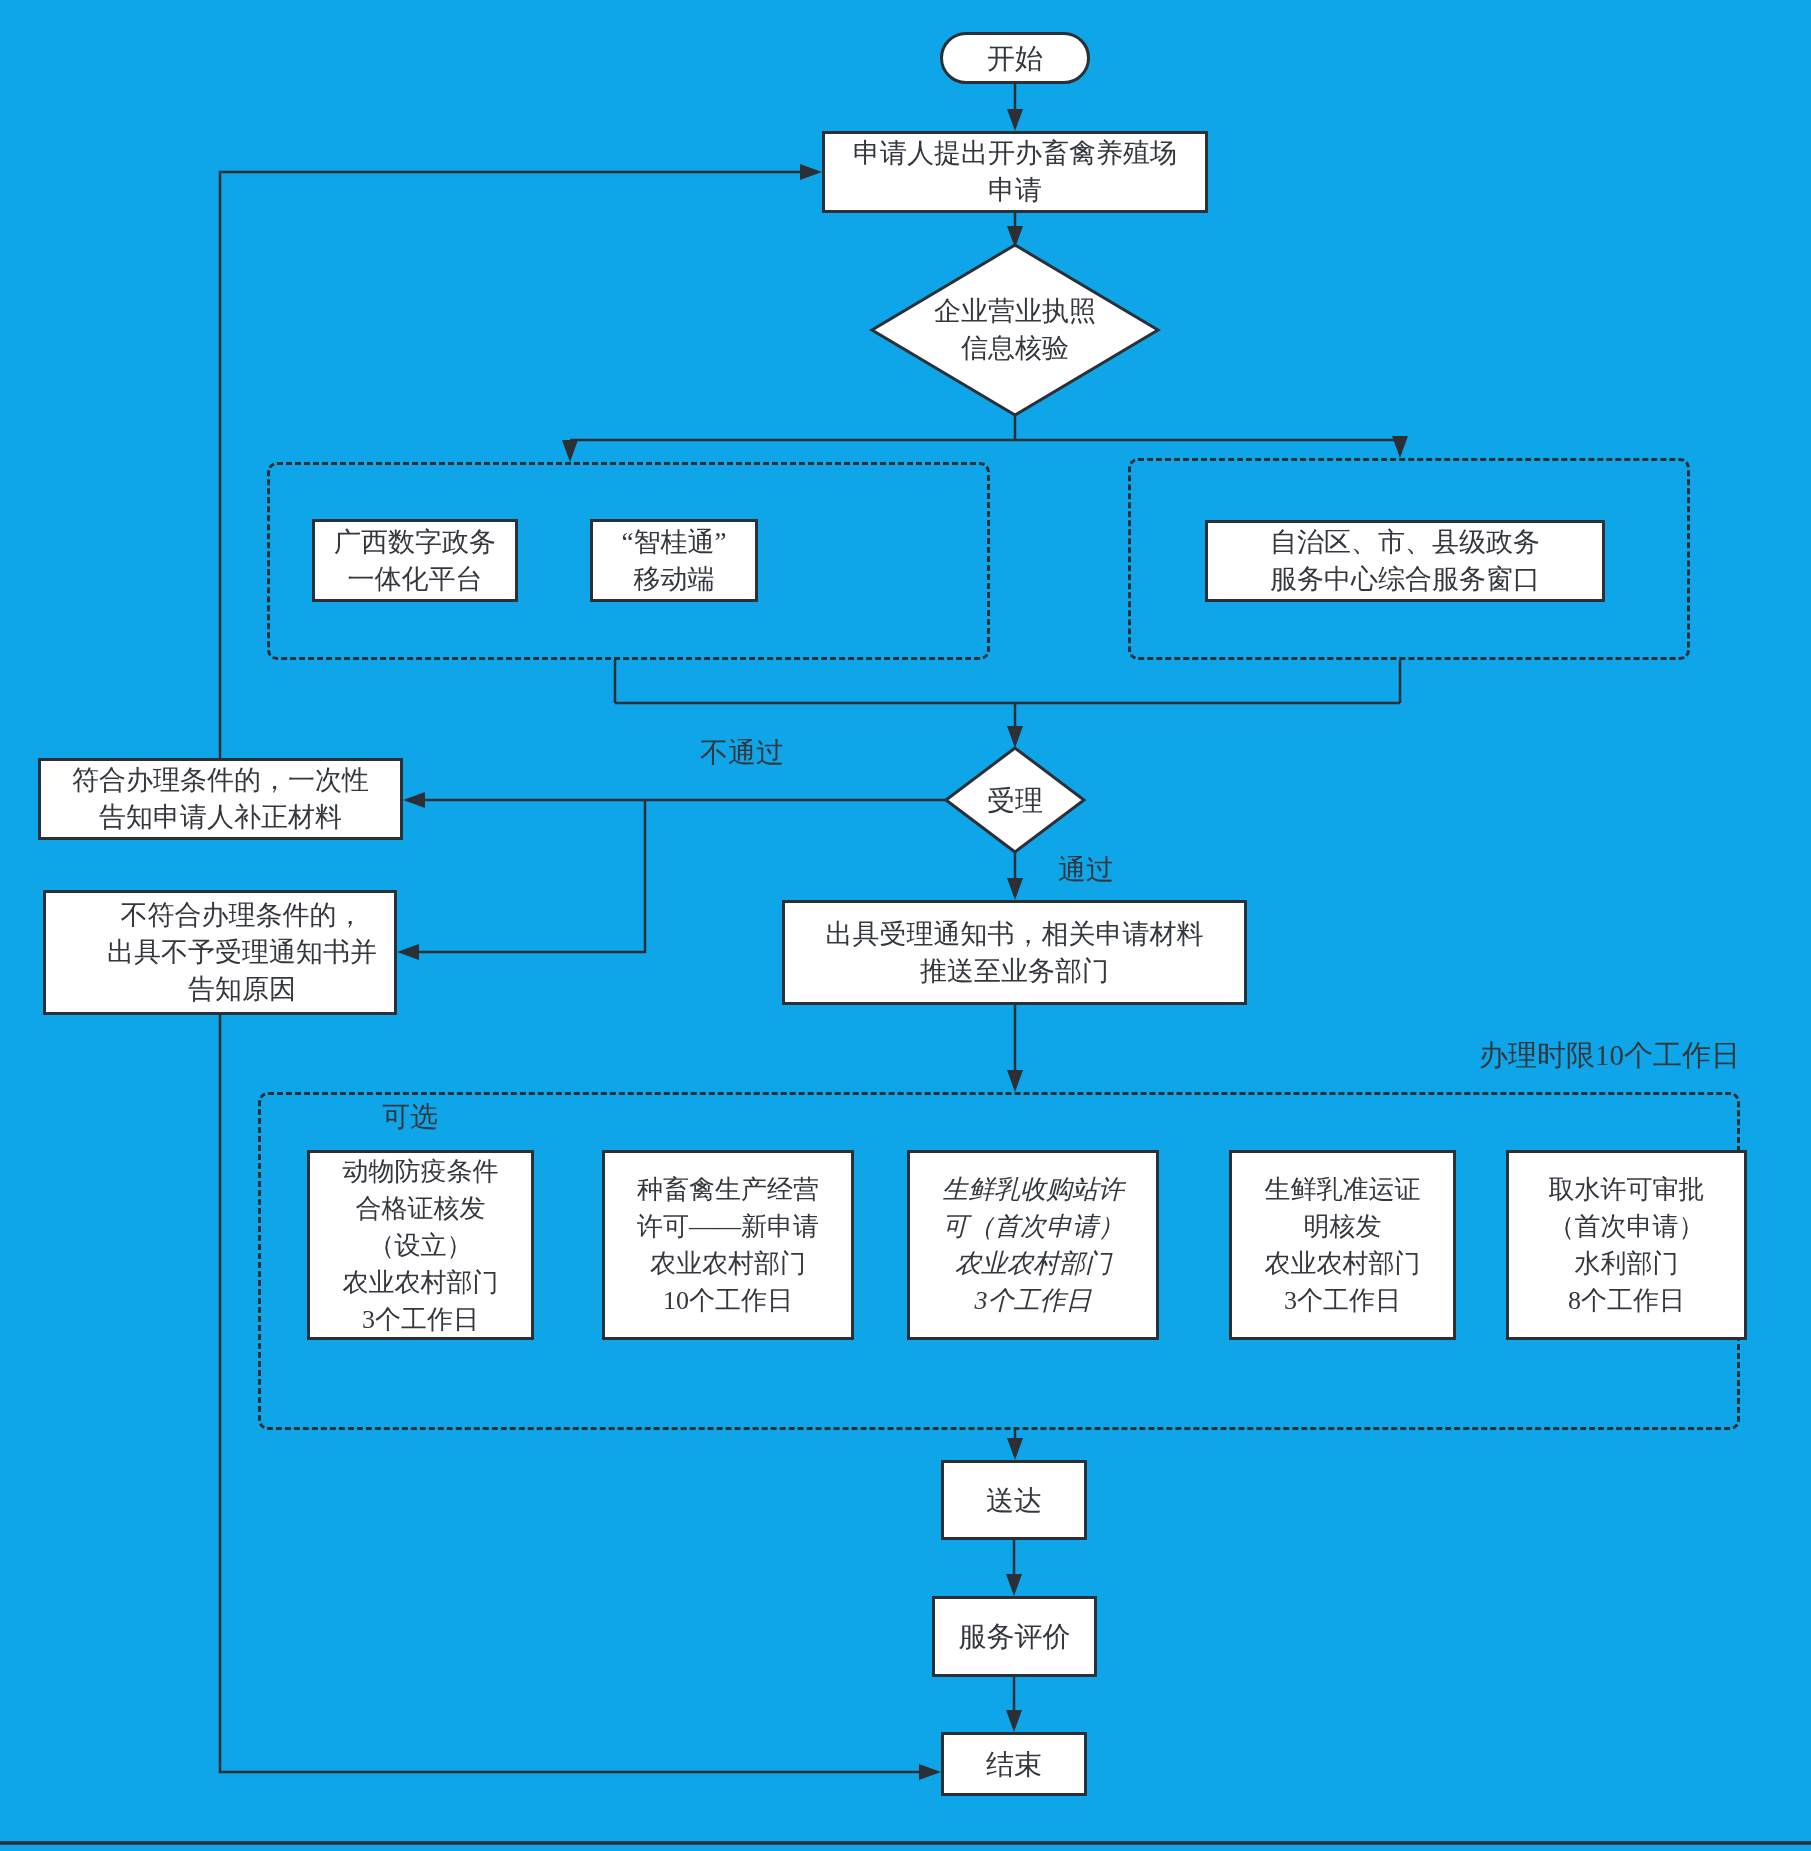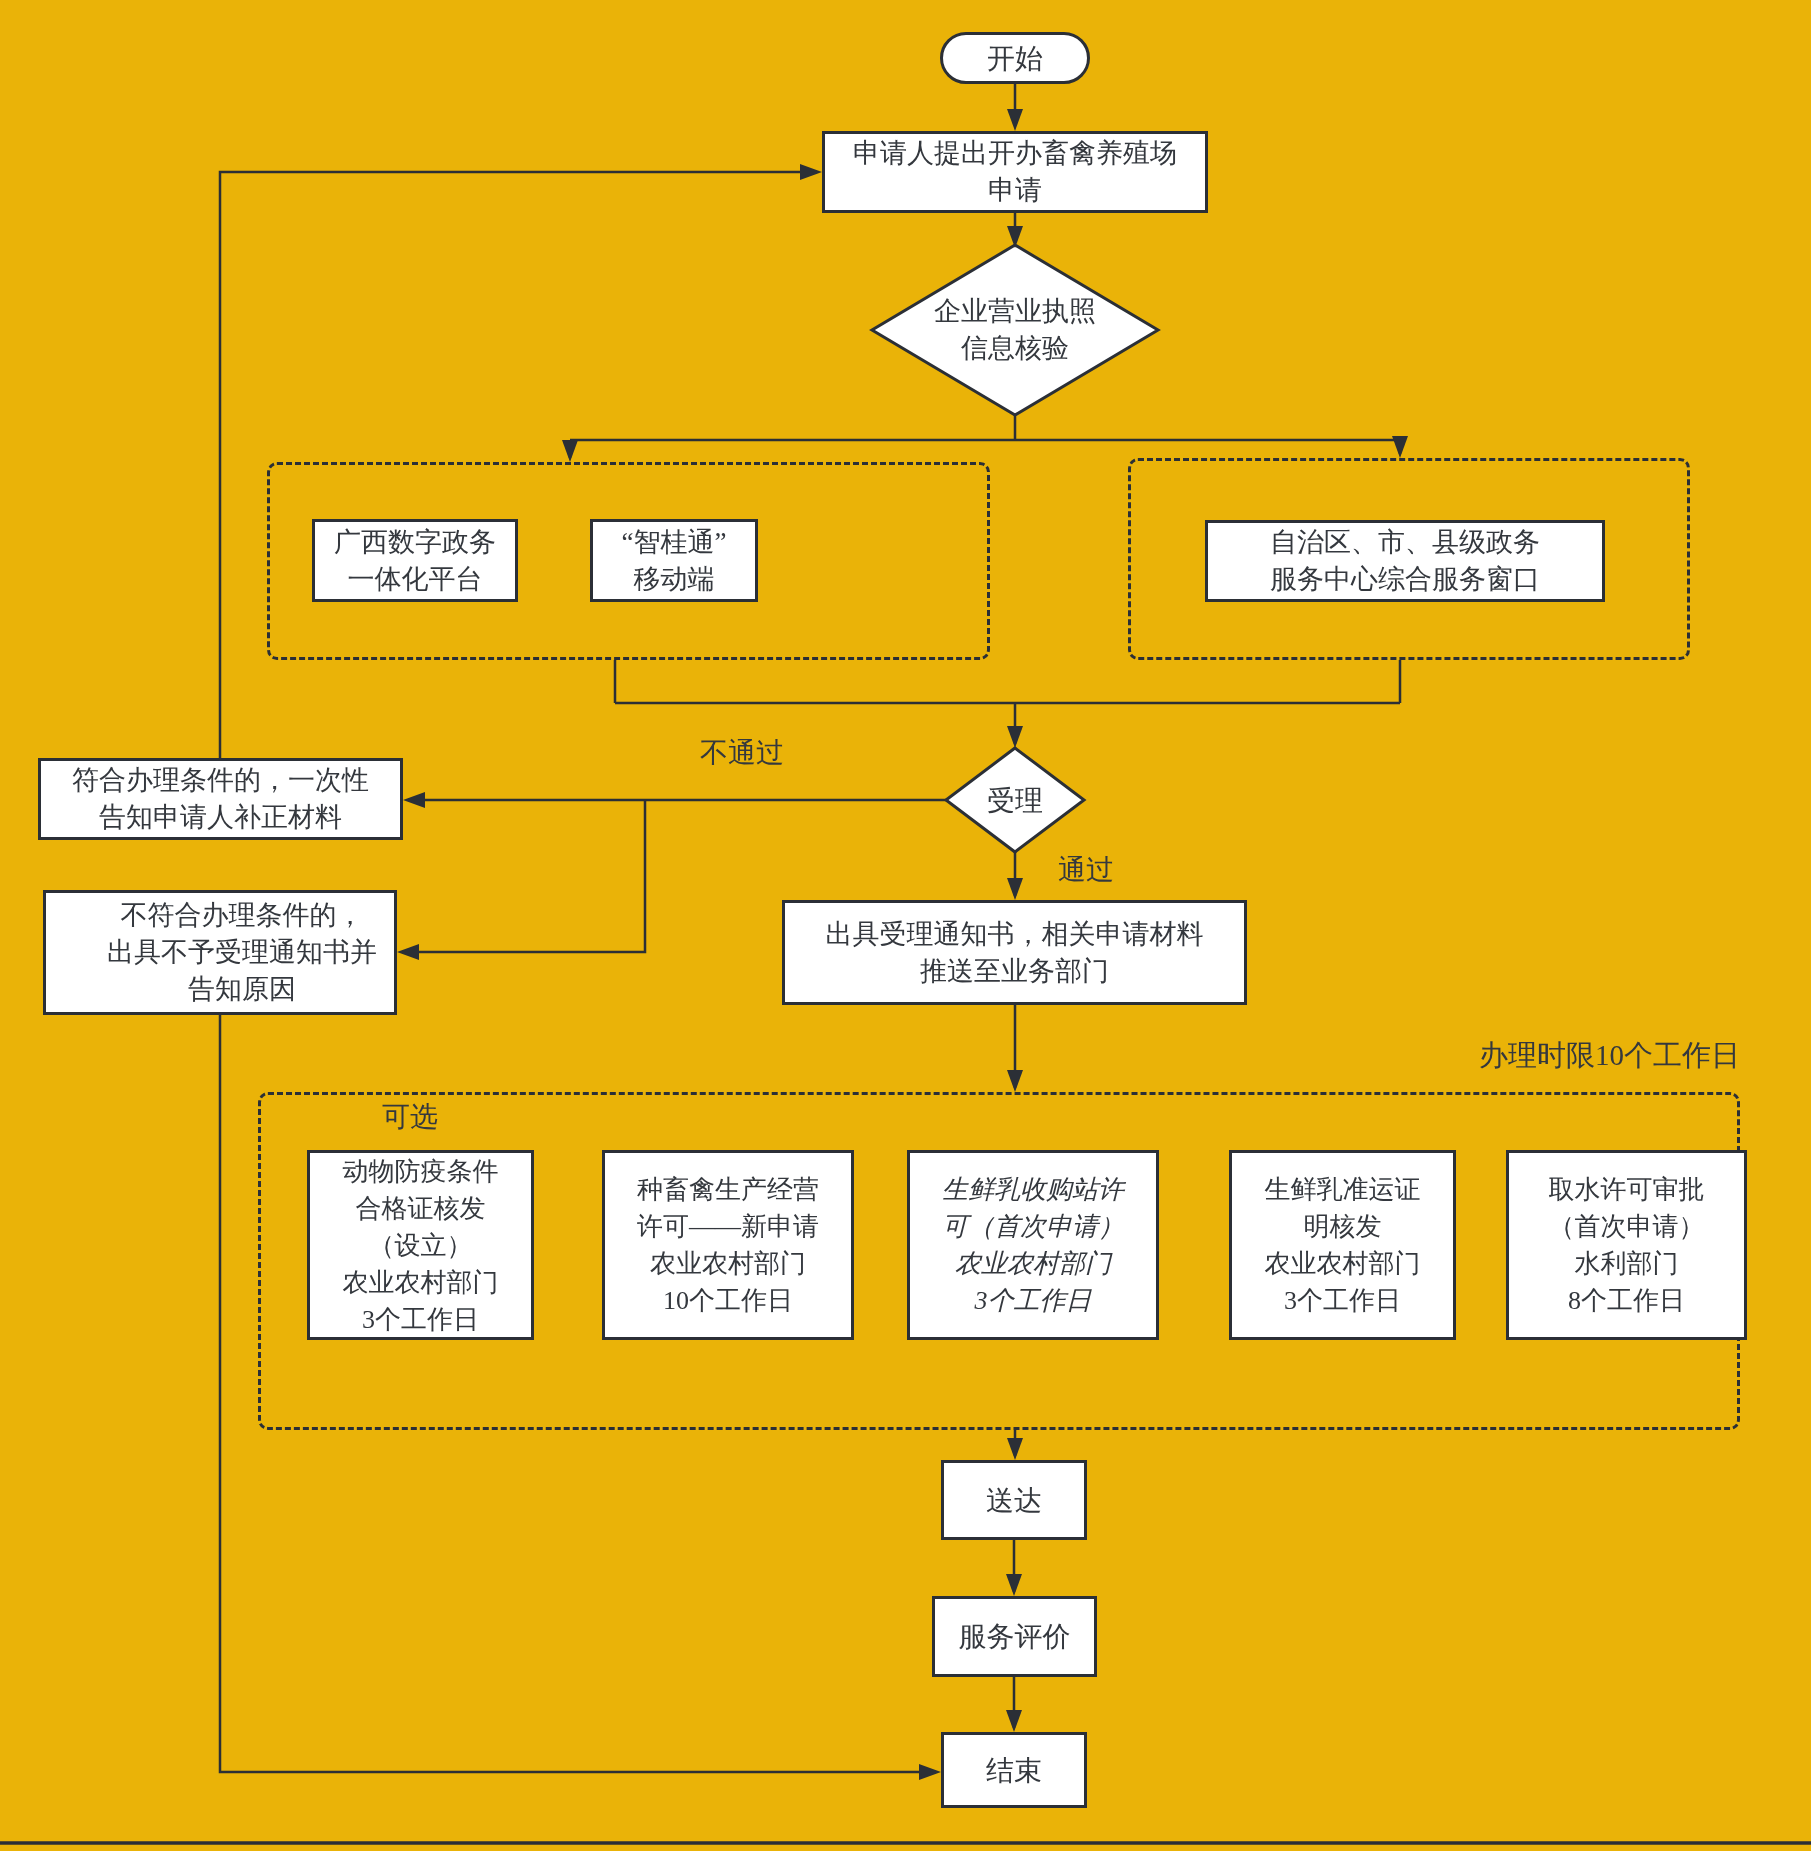--- a/index.html
+++ b/index.html
@@ -1,19 +1,19 @@
 <!DOCTYPE html>
 <html><head>
 <meta charset="utf-8">
 <style>
   html,body{margin:0;padding:0;background:#ffffff;}
   .canvas{
     position:relative;
     width:1811px;height:1851px;
-    background:#eab308;
+    background:#0ea5e9;
     font-family:"Liberation Serif","DejaVu Serif",serif;
     color:#34383e;
     overflow:hidden;
   }
   .connectors{position:absolute;left:0;top:0;width:1811px;height:1851px;}
   .node{
     position:absolute;
     border:3px solid #2b2f36;
     background:#ffffff;
     display:flex;align-items:center;justify-content:center;
@@ -170,15 +170,15 @@
 
   <div class="node opt" style="left:1506px;top:1150px;width:241px;height:190px;"><span>取水许可审批
 （首次申请）
 水利部门
 8个工作日</span></div>
 
   <div class="node" style="left:941px;top:1460px;width:146px;height:80px;font-size:28px;"><span>送达</span></div>
 
   <div class="node" style="left:932px;top:1596px;width:165px;height:81px;font-size:28px;"><span>服务评价</span></div>
 
-  <div class="node" style="left:941px;top:1732px;width:146px;height:76px;font-size:28px;"><span>结束</span></div>
+  <div class="node" style="left:941px;top:1732px;width:146px;height:64px;font-size:28px;"><span>结束</span></div>
 
 </div>
 
 </body></html>

